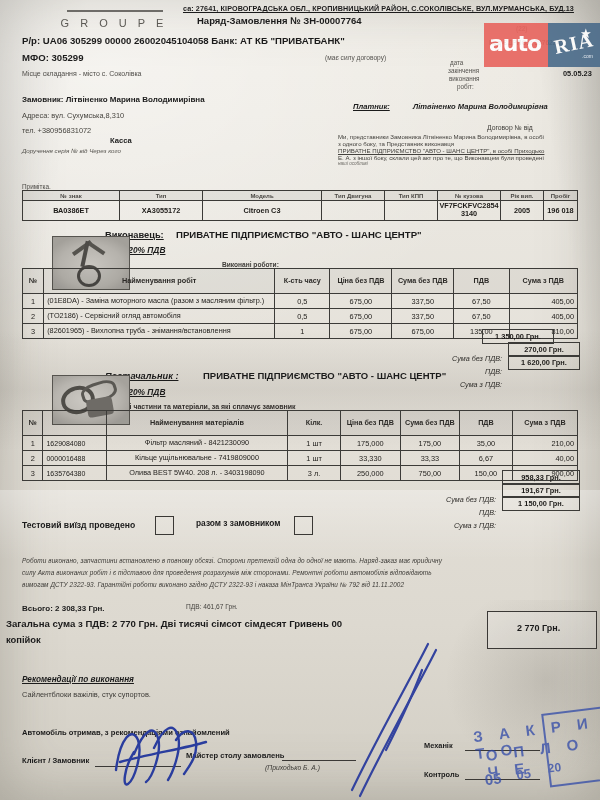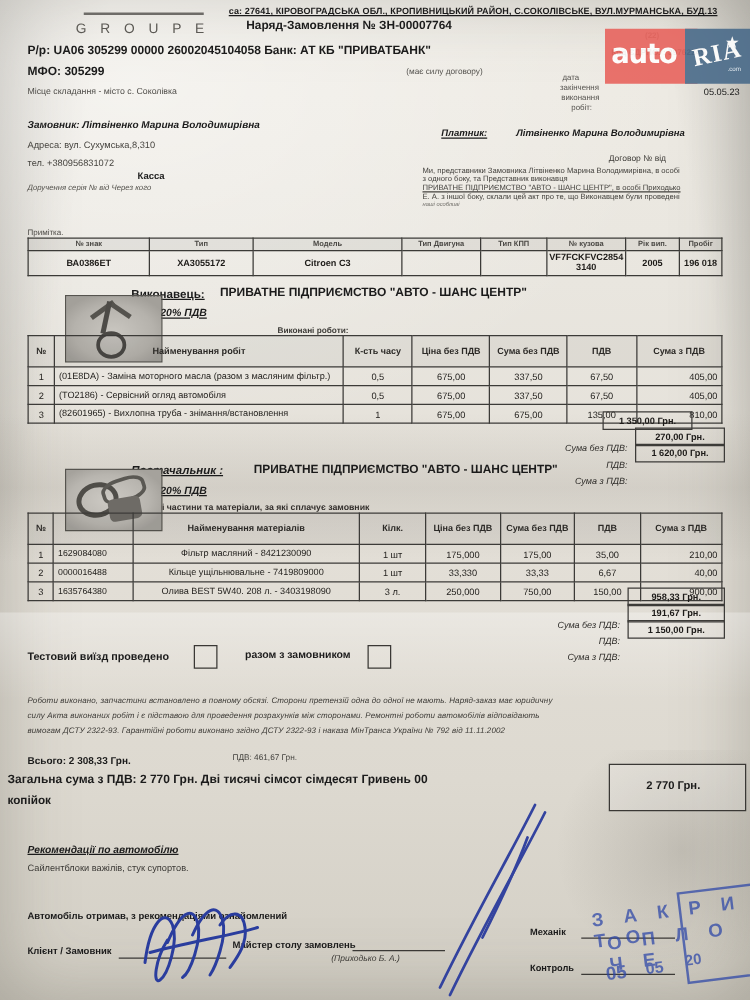--- a/index.html
+++ b/index.html
@@ -48,23 +48,23 @@
 
   #rr{left:22px;top:36px;font-size:9.6px;font-weight:bold;}
   #mfo{left:22px;top:53px;font-size:9.6px;font-weight:bold;}
   #contract-force{left:325px;top:55px;font-size:6.6px;color:#55534f;}
   #place{left:22px;top:70px;font-size:7px;color:#4f4d49;}
 
   #date-lbl1{left:450px;top:60px;font-size:6.3px;color:#54524e;}
   #date-lbl2{left:448px;top:68px;font-size:6.3px;color:#54524e;}
   #date-lbl3{left:449px;top:76px;font-size:6.3px;color:#54524e;}
   #date-lbl4{left:457px;top:84px;font-size:6.3px;color:#54524e;}
-  #date-val{left:519px;top:70px;font-size:7.4px;font-weight:normal;padding-left:44px;}
-
-  #customer{left:22px;top:96px;font-size:8px;font-weight:bold;font-style:italic;}
+  #date-val{left:519px;top:70px;font-size:7.4px;font-weight:bold;padding-left:44px;}
+
+  #customer{left:22px;top:96px;font-size:8px;font-weight:bold;}
   #cust-addr{left:22px;top:112px;font-size:7.4px;color:#46443f;}
   #cust-tel{left:22px;top:127px;font-size:7.4px;color:#46443f;text-align:right;}
   #kassa{left:110px;top:137px;font-size:7.6px;font-weight:bold;}
   #doruchennya{left:22px;top:148px;font-size:6.2px;font-style:italic;color:#56544f;}
 
   #payer-lbl{left:353px;top:103px;font-size:7.6px;font-weight:bold;font-style:italic;text-decoration:underline;}
   #payer-val{left:413px;top:103px;font-size:7.6px;font-weight:bold;font-style:italic;}
   #dogovor{left:487px;top:124px;font-size:6.8px;color:#3d3b37;}
   #act1{left:338px;top:134px;font-size:6.1px;color:#44423e;}
   #act2{left:338px;top:141px;font-size:6.1px;color:#44423e;}
@@ -426,21 +426,21 @@
   <div class="t legal" id="lg2">силу Акта виконаних робіт і є підставою для проведення розрахунків між сторонами. Ремонтні роботи автомобілів відповідають</div>
   <div class="t legal" id="lg3">вимогам ДСТУ 2322-93. Гарантійні роботи виконано згідно ДСТУ 2322-93 і наказа МінТранса України № 792 від 11.11.2002</div>
 
   <div class="t" id="vsogo">Всього: 2 308,33 Грн.</div>
   <div class="t" id="pdv-line">ПДВ: 461,67  Грн.</div>
   <div class="t" id="grand-lbl">Загальна сума з ПДВ:    2 770 Грн.  Дві тисячі сімсот сімдесят Гривень 00</div>
   <div class="t" id="grand-kop">копійок</div>
   <div id="grand-box"></div>
   <div class="t" id="grand-box-val">2 770 Грн.</div>
 
-  <div class="t" id="rec-lbl">Рекомендації по автомобілю</div>
+  <div class="t" id="rec-lbl">Рекомендації по виконання</div>
   <div class="t" id="rec-val">Сайлентблоки важілів, стук супортов.</div>
   <div class="t" id="got-lbl">Автомобіль отримав, з рекомендаціями ознайомлений</div>
 
   <div class="t" id="client-lbl">Клієнт  /  Замовник</div>
   <div id="client-line"></div>
   <div class="t" id="master-lbl">Майстер столу замовлень</div>
   <div id="master-line"></div>
   <div class="t" id="master-name">(Приходько Б. А.)</div>
   <div class="t" id="mech-lbl">Механік</div>
   <div id="mech-line"></div>

